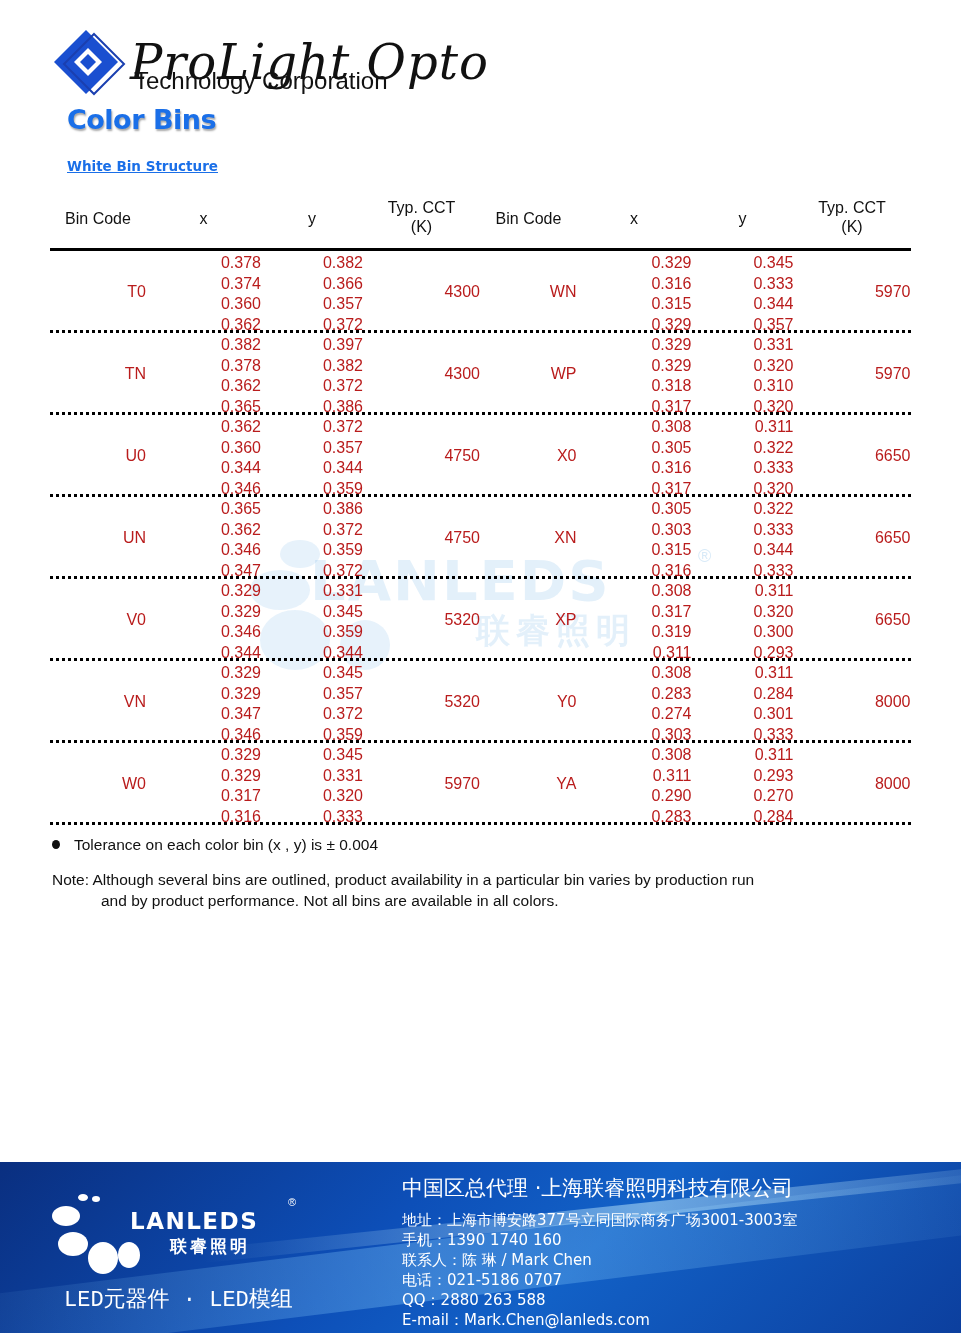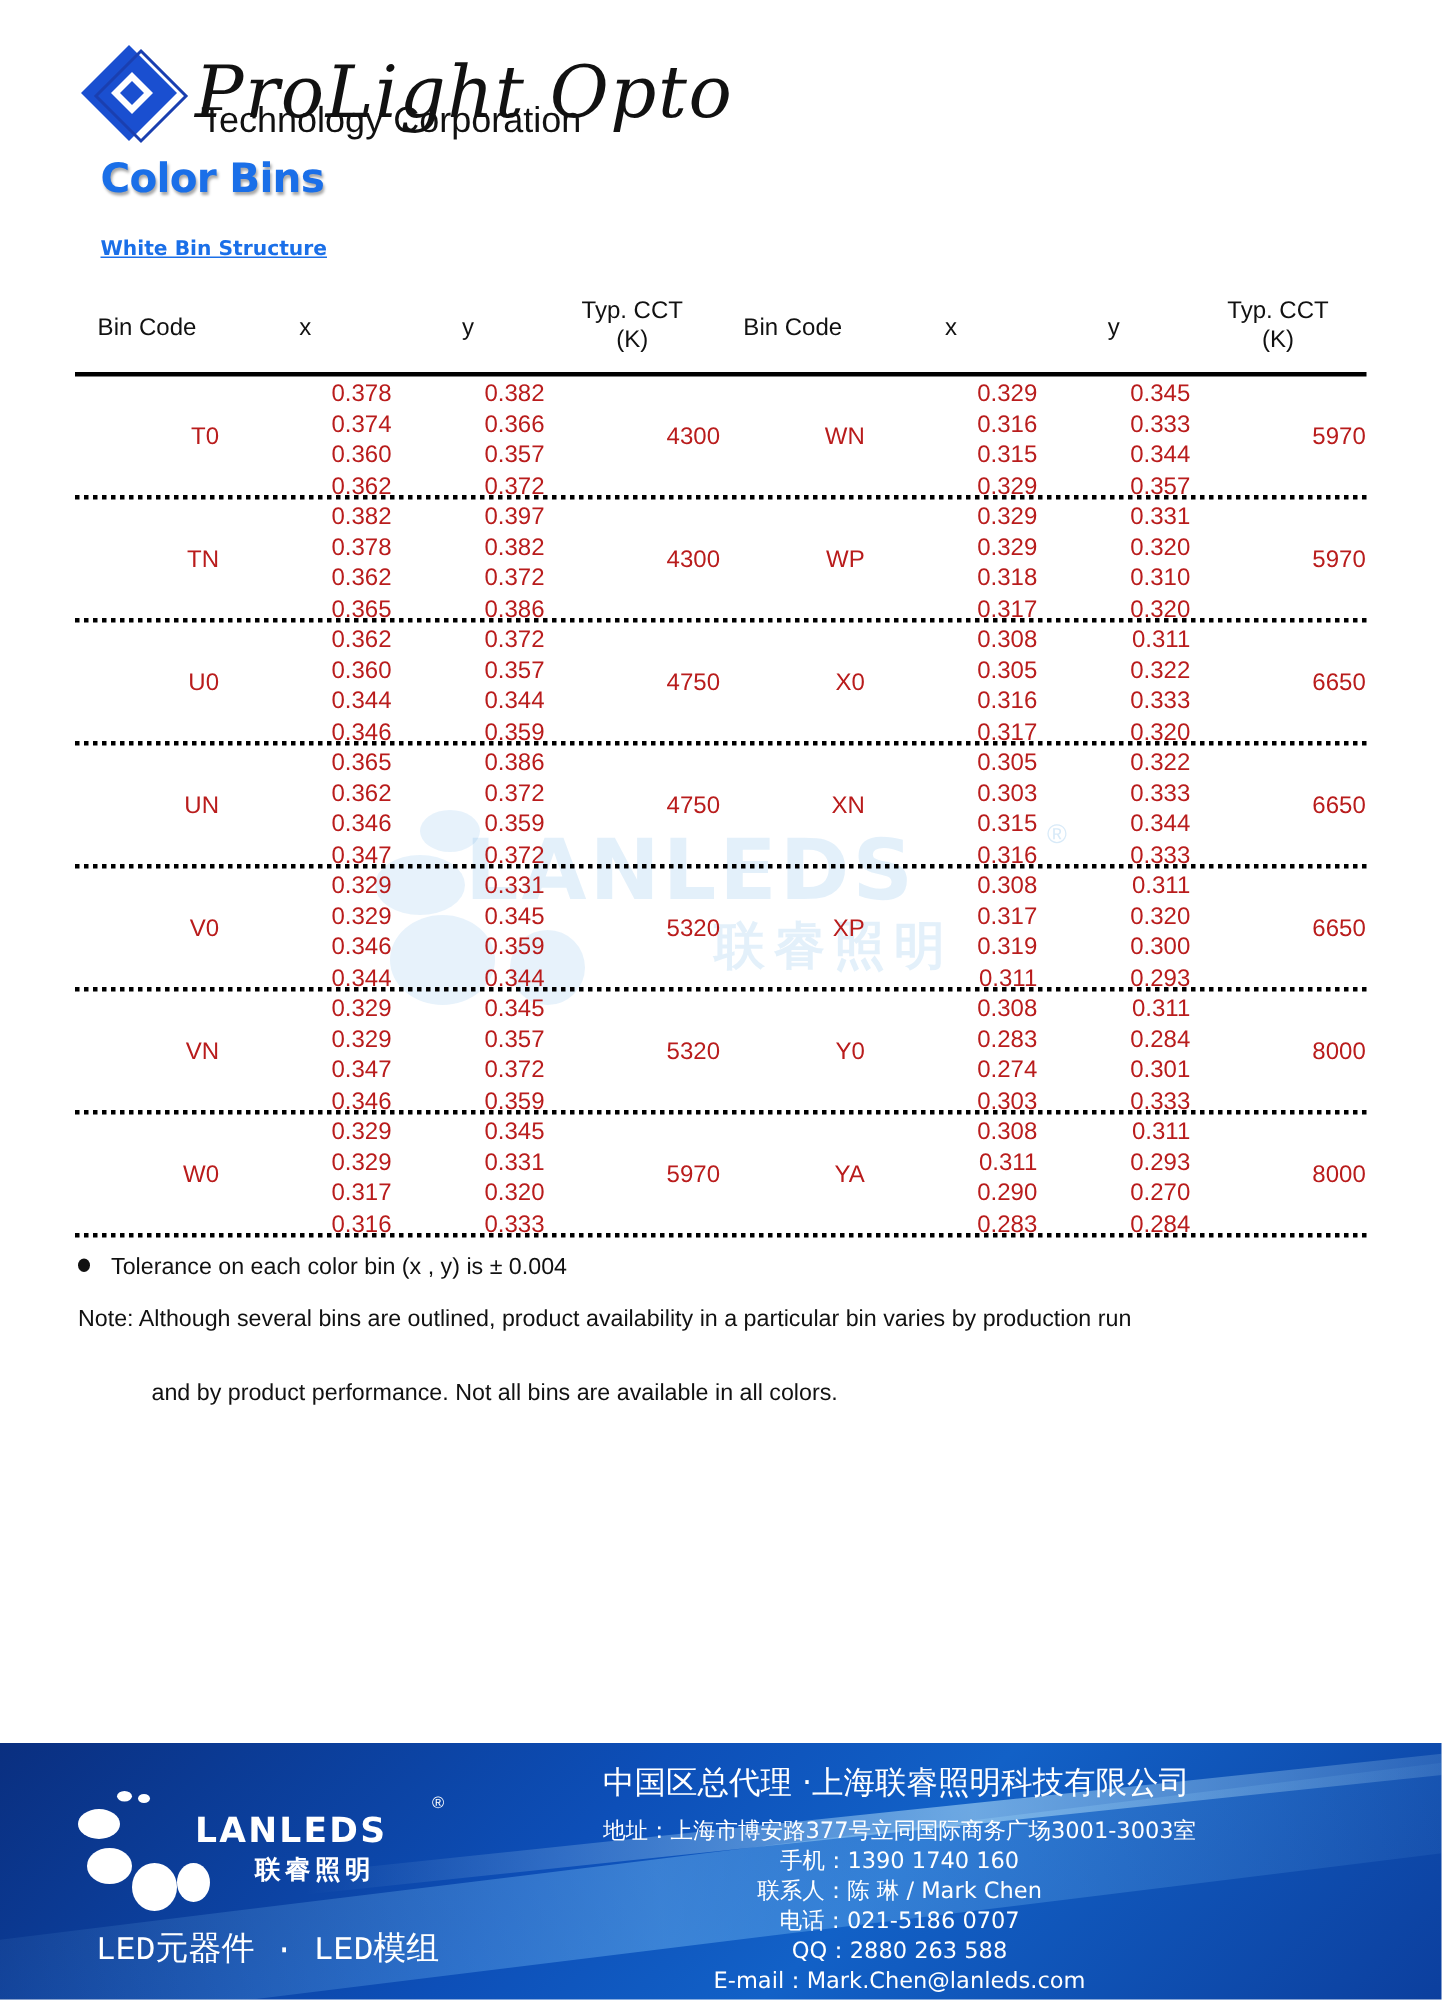--- a/index.html
+++ b/index.html
@@ -55,37 +55,37 @@
   .c-y { width: 102px; }
   .c-cct { width: 117px; }
   .tbody-row { display: flex; height: 80px; border-bottom: 3px dotted #000; box-sizing: border-box; margin-top: 2px; }
   .td { font-size: 16px; color: #b91c1c; text-align: center; display: flex; flex-direction: column; justify-content: center; align-items: flex-end; }
   .td.vals { justify-content: space-between; line-height: 20.5px; }
   .td.vals span { display: block; }
   
   .tolerance { position: absolute; left: 52px; top: 836px; font-size: 15.5px; color: #111; }
   .bullet { display: inline-block; width: 8px; height: 9px; border-radius: 50%; background: #111; margin-right: 14px; vertical-align: 1px; }
   .note { position: absolute; left: 52px; top: 869px; font-size: 15.5px; color: #111; line-height: 21px; width: 830px; }
-  .note .indent { padding-left: 49px; display: block; margin-top: 28px; }
+  .note .indent { padding-left: 49px; display: block; }
   
   .footer {
     position: absolute; left: 0; top: 1162px; width: 961px; height: 171px; overflow: hidden;
     background: linear-gradient(135deg, #0a2f80 0%, #0d4fb8 40%, #1261c7 60%, #0c3f9e 100%);
   }
   .footer .streak1 { position: absolute; left: -100px; top: 70px; width: 1200px; height: 60px; background: linear-gradient(90deg, rgba(120,190,255,0) 0%, rgba(140,210,255,0.35) 45%, rgba(120,190,255,0) 100%); transform: rotate(-7deg); }
   .footer .streak2 { position: absolute; left: 200px; top: 40px; width: 900px; height: 14px; background: linear-gradient(90deg, rgba(180,230,255,0) 0%, rgba(200,240,255,0.5) 50%, rgba(180,230,255,0) 100%); transform: rotate(-6deg); }
   .f-logo { position: absolute; left: 48px; top: 30px; width: 260px; height: 85px; }
   .f-dot { position: absolute; background: #fff; border-radius: 50%; }
   .f-brand { position: absolute; left: 82px; top: 16px; font-family: "DejaVu Sans", sans-serif; font-weight: bold; font-size: 23px; color: #fff; letter-spacing: 1.5px; }
   .f-brand-cn { position: absolute; left: 122px; top: 43px; font-family: "DejaVu Sans", sans-serif; font-weight: bold; font-size: 17px; color: #fff; letter-spacing: 3px; }
   .f-reg { position: absolute; left: 240px; top: 4px; font-size: 11px; color: #fff; }
   .f-tag { position: absolute; left: 64px; top: 122px; font-family: Liberation Mono, monospace; font-size: 22px; color: #fff; }
   .f-info { position: absolute; left: 402px; top: 12px; color: #fff; font-family: "DejaVu Sans", sans-serif; }
   .f-company { font-size: 21px; margin-bottom: 8px; white-space: nowrap; }
-  .f-line { font-size: 15px; line-height: 20px; white-space: nowrap; text-align: center; }
+  .f-line { font-size: 15px; line-height: 20px; white-space: nowrap; }
 </style>
 </head>
 <body>
 
 <div class="logo">
   <svg class="logo-mark" viewBox="0 0 80 70">
     <polygon points="36,2 68,34 36,66 4,34" fill="#1a4fd0"></polygon>
     <polygon points="44,6 74,36 44,66 14,36" fill="none" stroke="#1a3fb0" stroke-width="2"></polygon>
     <polygon points="38,20 52,34 38,48 24,34" fill="#fff"></polygon>
     <polygon points="38,26 46,34 38,42 30,34" fill="#1a4fd0"></polygon>

